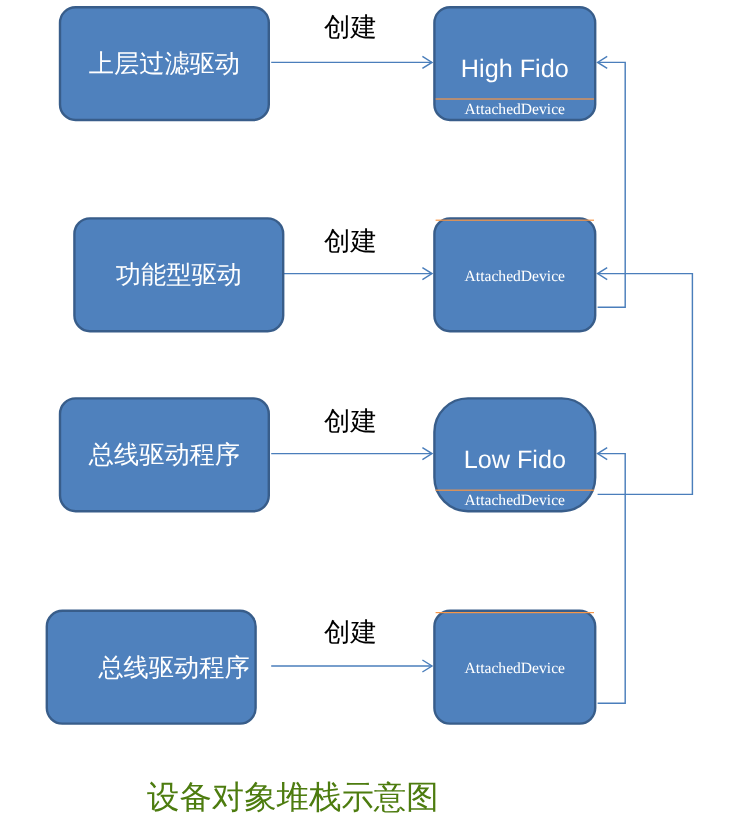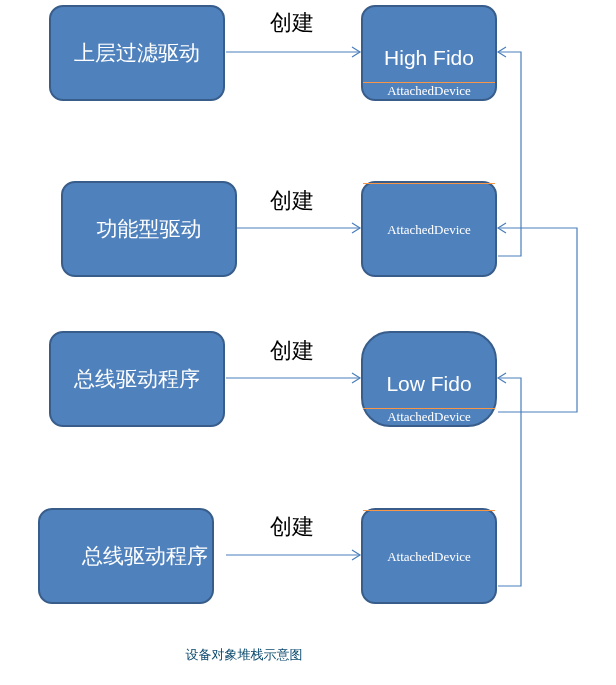--- a/index.html
+++ b/index.html
@@ -9,21 +9,21 @@
          border:2px solid #385d8a; border-radius:14px; color:#fff;
          display:flex; align-items:center; justify-content:center; }
   .drv { width:176px; height:96px; font-size:21px; }
   .obj { width:136px; height:96px; flex-direction:column; justify-content:flex-start; }
   .obj .title { height:64px; width:100%; display:flex; align-items:center; justify-content:center;
                 font-family:"Liberation Sans", sans-serif; font-size:21px; padding-top:6px; box-sizing:border-box;margin-top:20px; }
   .obj .sep { width:100%; height:1px; background:#f79646; }
   .obj .sub { flex:1; width:100%; display:flex; align-items:center; justify-content:center;
               font-family:Liberation Serif, serif; font-size:13px;text-align:center; }
   .lbl { position:absolute; font-size:22px; color:#000; }
-  .caption { position:absolute; left:0; width:488px; top:646px; text-align:center; font-size:13px; color:#0c4a6e; }
+  .caption { position:absolute; left:0; width:488px; top:646px; text-align:center; font-size:27px; color:#4d7c0f; }
   svg.wires { position:absolute; left:0; top:0; }
 </style>
 </head>
 <body>
 
 <svg class="wires" width="616" height="685">
   <g stroke="#4a7ebb" stroke-width="1.2" fill="none">
 
     <line x1="226" y1="52" x2="360" y2="52"></line>
     <polyline points="352,47 360,52 352,57"></polyline>

